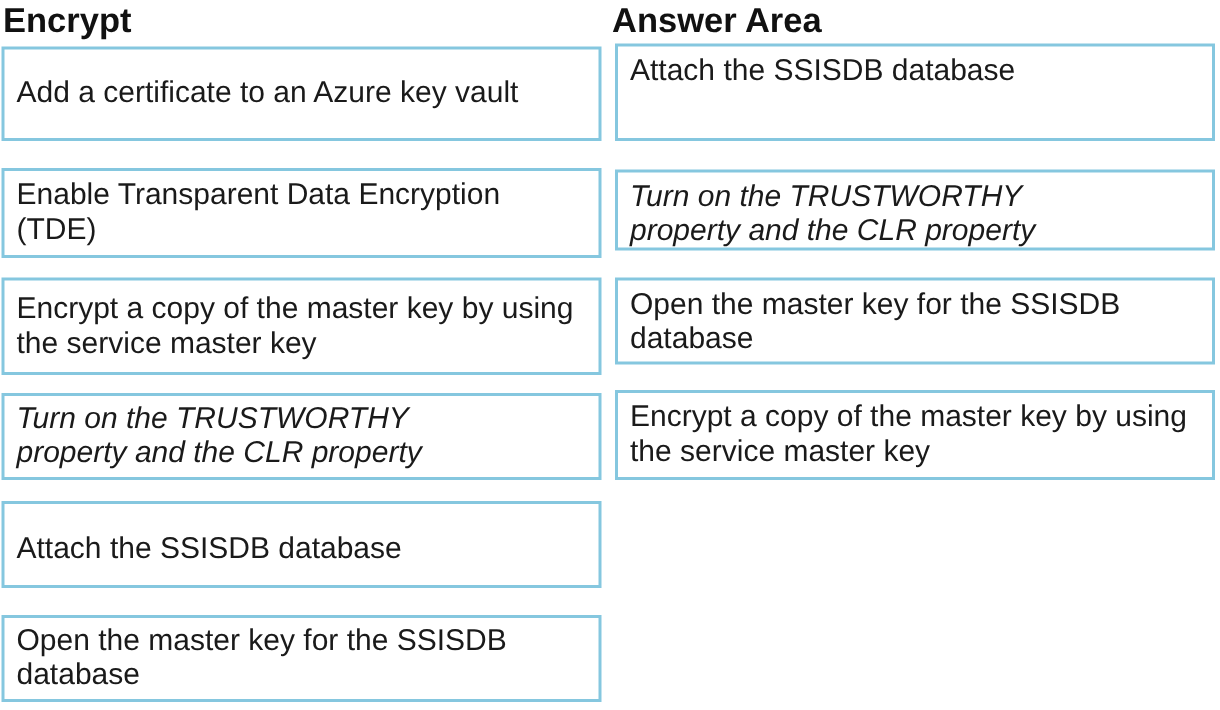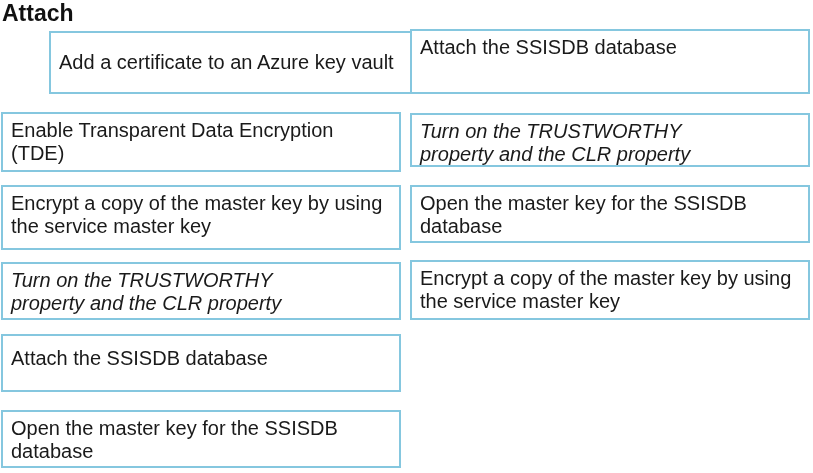--- a/index.html
+++ b/index.html
@@ -26,45 +26,46 @@
     box-sizing: border-box;
     border: 2px solid #85c7df;
     background: #ffffff;
     color: #1a1a1a;
     font-size: 20px;
     line-height: 23px;
     padding: 5px 8px;
     display: flex;
     align-items: flex-start;
   }
-  .col-left  { left: 1px;   width: 400px; }
+  .col-left  { left: 1px;   width: 400px; align-items: center; }
   .col-right { left: 410px; width: 400px; }
   
-  .l1 { top: 31px;  height: 63px; align-items: center; padding-top: 0; padding-bottom: 0; margin-left: 48px; }
+  .l1 { top: 31px;  height: 63px; align-items: center; padding-top: 0; padding-bottom: 0; }
   .l2 { top: 112px; height: 60px; }
   .l3 { top: 185px; height: 65px; }
   .l4 { top: 262px; height: 58px; }
   .l5 { top: 334px; height: 58px; padding-top: 11px; }
   .l6 { top: 410px; height: 58px; }
   
   .r1 { top: 29px;  height: 65px; }
   .r2 { top: 113px; height: 54px; }
   .r3 { top: 185px; height: 58px; }
   .r4 { top: 260px; height: 60px; }
   
   .narrow .box-text { display: inline-block; max-width: 318px; font-style: italic; }
   .box-text { display: inline-block; }
 </style>
 </head>
 <body>
 
 <div class="stage">
 
-  <div class="hdr hdr-actions">Attach</div>
+  <div class="hdr hdr-actions">Encrypt</div>
 
+  <div class="hdr hdr-answer">Answer Area</div>
 
   <div class="box col-left l1">
     <span class="box-text">Add a certificate to an Azure key vault</span>
   </div>
   <div class="box col-left l2">
     <span class="box-text">Enable Transparent Data Encryption (TDE)</span>
   </div>
   <div class="box col-left l3">
     <span class="box-text">Encrypt a copy of the master key by using the service master key</span>
   </div>

